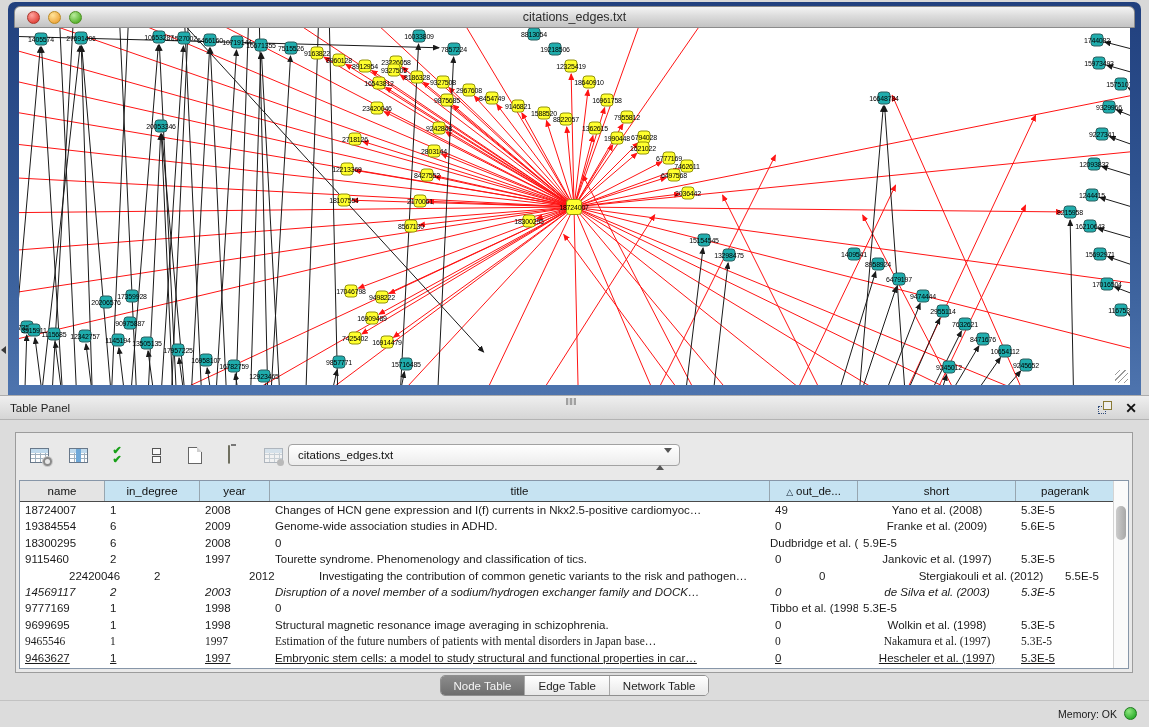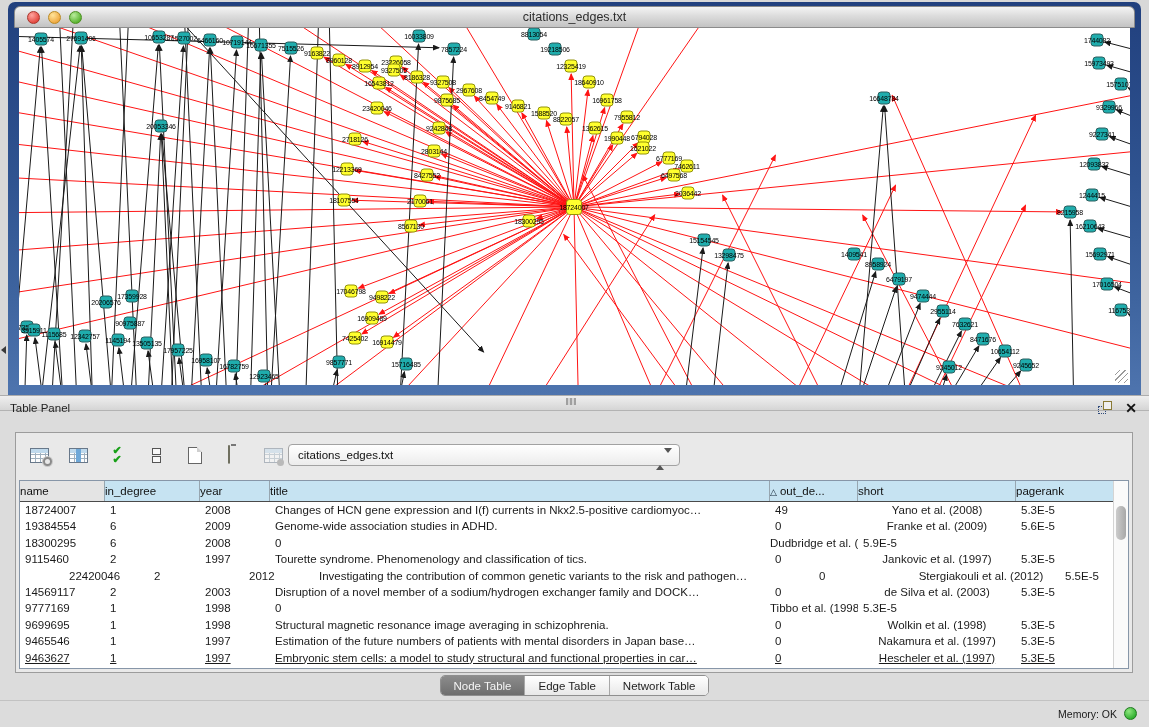--- a/index.html
+++ b/index.html
@@ -31,21 +31,21 @@
   .gnode.hub { width:16px; height:16px; }
   .glabel { position:absolute; left:50%; top:50%; transform:translate(-50%,-50%);
     font-size:7px; letter-spacing:-0.2px; color:#000; white-space:nowrap; z-index:3; }
   .resize-grip { position:absolute; right:2px; bottom:2px; width:13px; height:13px;
     background:repeating-linear-gradient(135deg,transparent 0 3px,#9A9A9A 3px 4px); z-index:4; }
   .collapse-arrow { position:absolute; left:1px; top:346px; width:0; height:0;
     border-right:5px solid #3A3A3A; border-top:4px solid transparent; border-bottom:4px solid transparent; }
 
   
   #table-panel { position:absolute; left:0; top:395px; width:1149px; height:332px; background:#DCDCDC; }
-  .panel-titlebar { position:absolute; left:0; right:0; top:0; height:16px;
+  .panel-titlebar { position:absolute; left:0; right:0; top:0; height:25px;
     background:linear-gradient(#EFEFEF,#D5D5D5); border-top:1px solid #ADADAD; border-bottom:1px solid #B3B3B3; }
   .panel-title { position:absolute; left:10px; top:0; line-height:24px; font-size:11.5px; color:#1F1F1F; }
   .divider-grip { position:absolute; left:566px; top:2px; width:10px; height:7px;
     background:repeating-linear-gradient(90deg,#8F8F8F 0 2px,#CFCFCF 2px 4px); opacity:.8; }
   .float-btn { position:absolute; right:36px; top:5px; width:15px; height:15px; }
   .float-btn .back { position:absolute; left:0; top:5px; width:8px; height:8px; border:1px dotted #2F4A7A; }
   .float-btn .front { position:absolute; left:5px; top:0; width:9px; height:9px; border:1px solid #8A7A34; background:#EFEFEF; }
   .close-btn { position:absolute; right:12px; top:3px; font-size:14px; font-weight:bold; color:#111; line-height:18px; }
 
   .browser-box { position:absolute; left:15px; top:37px; width:1118px; height:241px;
@@ -81,21 +81,21 @@
     border:1px solid #A2A2A2; border-radius:4px; background:linear-gradient(#FFFFFF,#ECECEC);
     font-size:11.5px; color:#111; line-height:20px; padding-left:9px; }
   .sel-arrows { position:absolute; right:7px; top:4px; }
   .sel-arrows .up { width:0;height:0;border-left:4px solid transparent;border-right:4px solid transparent;border-bottom:5px solid #555; margin-bottom:2px; }
   .sel-arrows .dn { width:0;height:0;border-left:4px solid transparent;border-right:4px solid transparent;border-top:5px solid #555; }
 
   .tbl-wrap { position:absolute; left:3px; right:3px; top:47px; bottom:3px;
     background:#FFF; border:1px solid #8796A8; }
   .thead { display:grid; height:21px; border-bottom:1px solid #4A4A4A; }
   .th { background:#C6E3F2; border-right:1px solid #97A6B0; font-size:11.5px; color:#111;
-    line-height:20px; overflow:hidden; white-space:nowrap; }
+    text-align:center; line-height:20px; overflow:hidden; white-space:nowrap; }
   .th.gray { background:#E4E4E4; }
   .th .sortglyph { font-size:9px; margin-right:3px; color:#123; }
   .trow { display:grid; height:16.4px; line-height:16.4px; font-size:11.5px; color:#1A1A1A; }
   .td { padding-left:5px; overflow:hidden; white-space:nowrap; }
   .td.center { text-align:center; padding-left:0; }
   .vscroll { position:absolute; right:0; top:0; bottom:0; width:15px; background:#FAFAFA; border-left:1px solid #D4D4D4; }
   .vthumb { position:absolute; left:2px; top:25px; width:10px; height:34px; border-radius:6px;
     background:linear-gradient(90deg,#CCCCCC,#A8A8A8); }
 
   .tabs { position:absolute; left:50%; transform:translateX(-50%); top:280px; height:21px;
@@ -680,21 +680,21 @@
           </div>
           <div class="trow" style="grid-template-columns: 85px 95px 70px 500px 88px 158px 99px; padding-left: 44px;">
             <div class="td">22420046</div>
             <div class="td">2</div>
             <div class="td">2012</div>
             <div class="td">Investigating the contribution of common genetic variants to the risk and pathogen…</div>
             <div class="td">0</div>
             <div class="td center">Stergiakouli et al. (2012)</div>
             <div class="td">5.5E-5</div>
           </div>
-          <div class="trow" style="grid-template-columns: 85px 95px 70px 500px 88px 158px 99px;">
+          <div class="trow" style="grid-template-columns: 85px 95px 70px 500px 88px 158px 99px; font-style: italic;">
             <div class="td">14569117</div>
             <div class="td">2</div>
             <div class="td">2003</div>
             <div class="td">Disruption of a novel member of a sodium/hydrogen exchanger family and DOCK…</div>
             <div class="td">0</div>
             <div class="td center">de Silva et al. (2003)</div>
             <div class="td">5.3E-5</div>
           </div>
           <div class="trow" style="grid-template-columns: 85px 95px 70px 500px 88px 158px 99px;">
             <div class="td">9777169</div>
@@ -706,21 +706,21 @@
           </div>
           <div class="trow" style="grid-template-columns: 85px 95px 70px 500px 88px 158px 99px;">
             <div class="td">9699695</div>
             <div class="td">1</div>
             <div class="td">1998</div>
             <div class="td">Structural magnetic resonance image averaging in schizophrenia.</div>
             <div class="td">0</div>
             <div class="td center">Wolkin et al. (1998)</div>
             <div class="td">5.3E-5</div>
           </div>
-          <div class="trow" style="grid-template-columns: 85px 95px 70px 500px 88px 158px 99px;">
+          <div class="trow" style="grid-template-columns: 85px 95px 70px 500px 88px 158px 99px; font-family: Liberation Serif, serif;">
             <div class="td">9465546</div>
             <div class="td">1</div>
             <div class="td">1997</div>
             <div class="td">Estimation of the future numbers of patients with mental disorders in Japan base…</div>
             <div class="td">0</div>
             <div class="td center">Nakamura et al. (1997)</div>
             <div class="td">5.3E-5</div>
           </div>
           <div class="trow" style="grid-template-columns: 85px 95px 70px 500px 88px 158px 99px; text-decoration: underline;">
             <div class="td">9463627</div>

